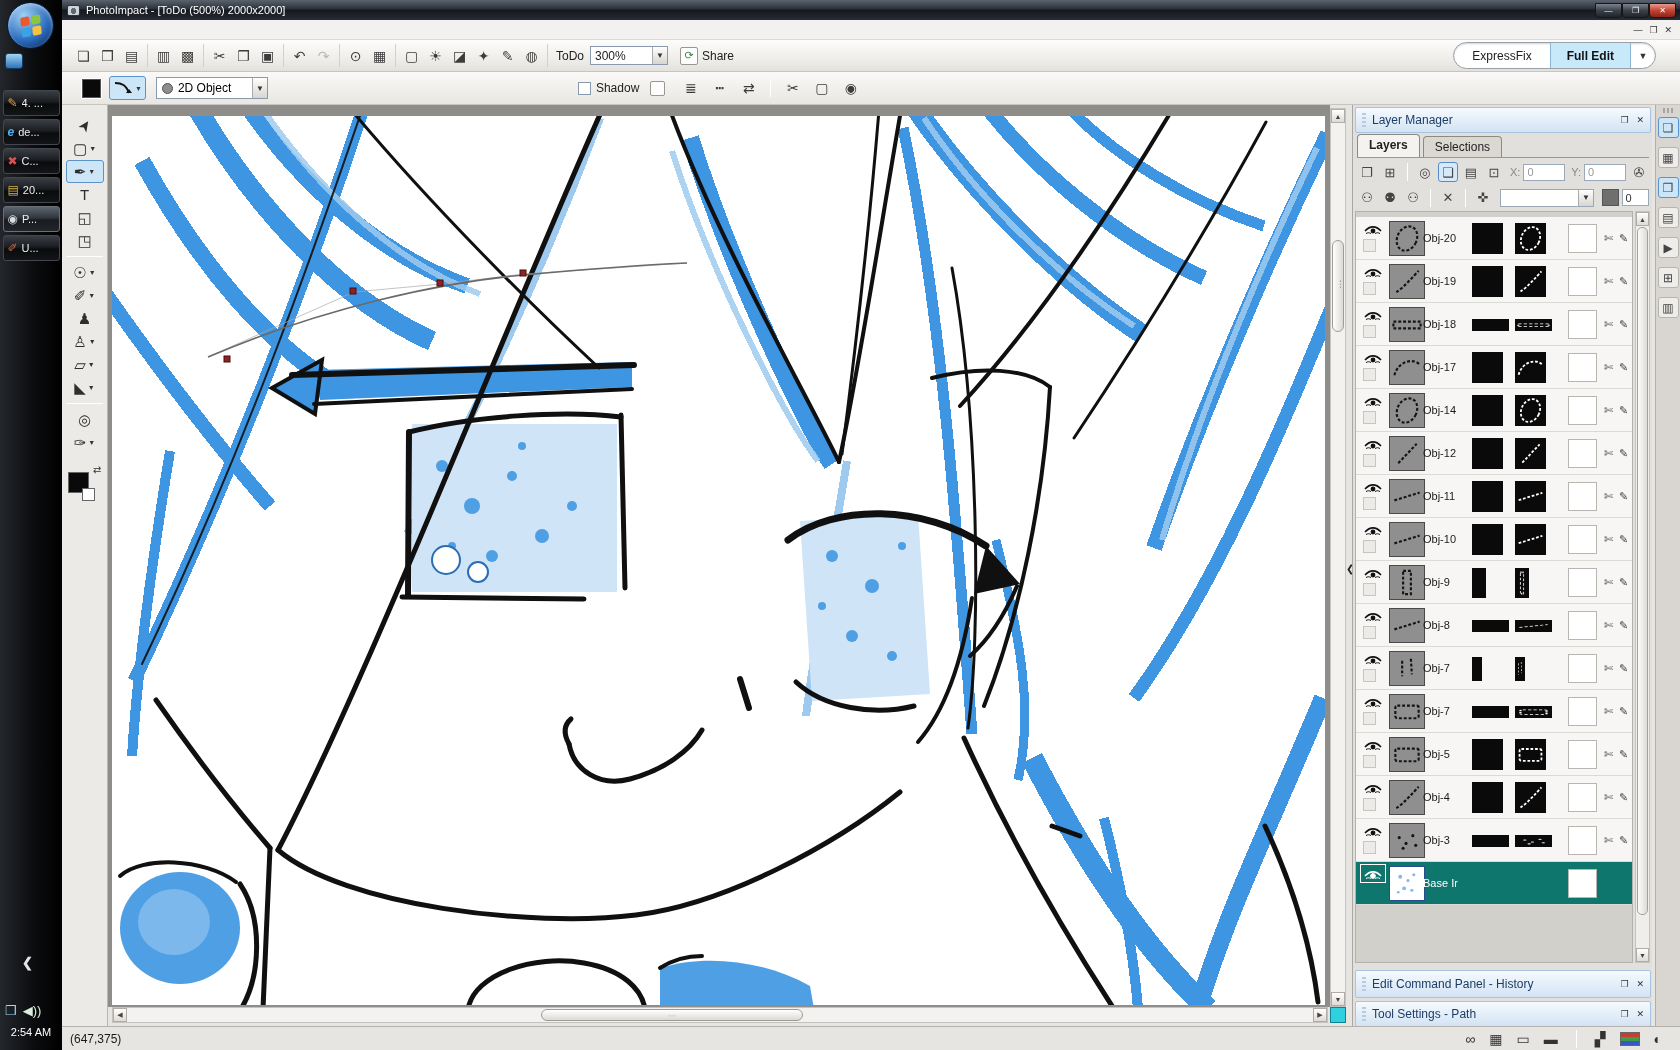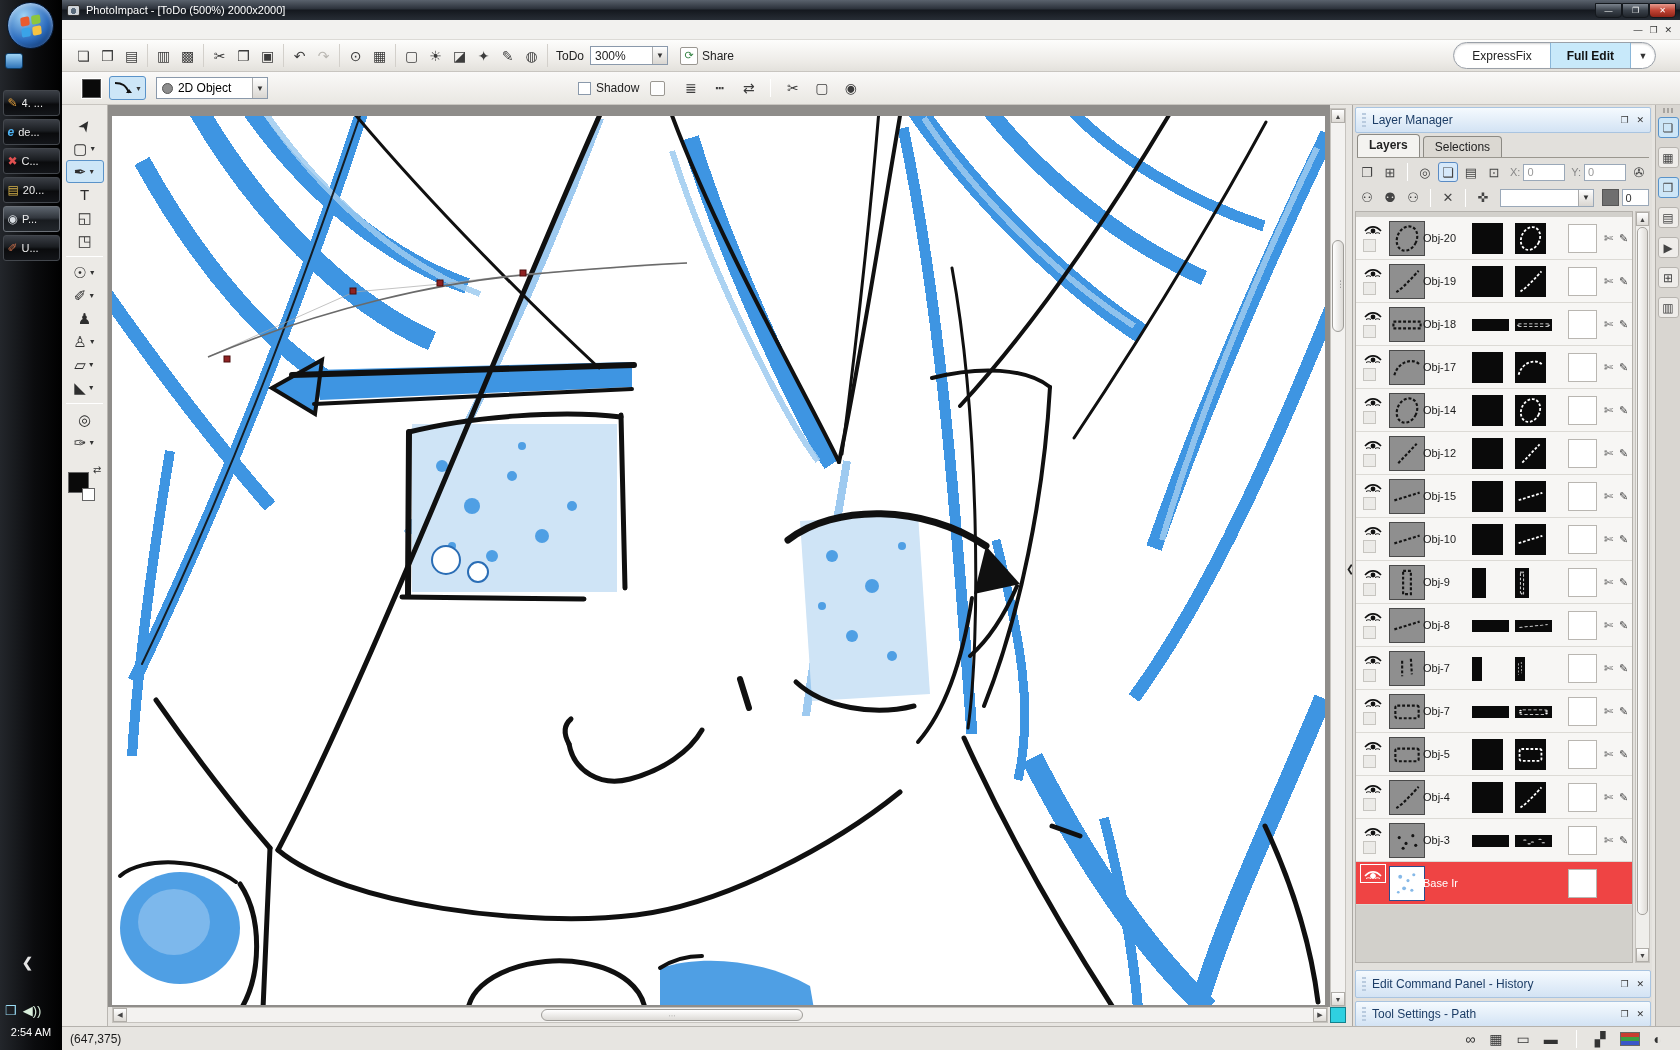--- a/index.html
+++ b/index.html
@@ -125,21 +125,21 @@
 .lm-btn{min-width:20px;height:20px;display:flex;align-items:center;justify-content:center;font-size:13px;color:#444}
 .lm-btn.selected{background:#D6E9FA;border:1px solid #5A8BC4;border-radius:3px}
 .lm-field{width:44px;height:17px;background:#fff;border:1px solid #9aa8b8;font-size:11px;color:#999;padding-left:3px;display:flex;align-items:center}
 .lm-lbl{font-size:11px;color:#888;margin-left:3px}
 #lm-combo{width:96px;height:18px;background:#fff;border:1px solid #9aa8b8;display:flex;margin-left:4px}
 #lm-combo .val{flex:1}
 #lm-swatch{width:17px;height:17px;background:#6F6F6F;border:1px solid #555;margin-left:5px}
 
 #layer-list{position:absolute;left:2px;top:106px;width:278px;height:752px;background:#D2D0CB;border:1px solid #b4b1ac;overflow:hidden;padding-top:5px}
 .layer-row{position:relative;height:43px;background:#F7F6F4;border-bottom:1px solid #DCDAD5}
-.layer-row.selected{background:#ef4444}
+.layer-row.selected{background:#0f766e}
 .lr-eyecol{position:absolute;left:7px;top:5px;width:22px}
 .lr-eyewrap{display:block;width:20px;height:13px}
 .selected .lr-eyewrap{outline:1px solid #fff;outline-offset:2px}
 .selected .lr-eye path,.selected .lr-eye circle{stroke:#fff!important}
 .selected .lr-eye circle{fill:#fff!important}
 .lr-eyebox{display:block;width:13px;height:13px;background:#ECEBE8;border:1px solid #c7c5c0;margin-top:4px}
 .selected .lr-eyebox{visibility:hidden}
 .lr-thumb{position:absolute;left:33px;top:4px;width:36px;height:35px;background:#8F8F8F;border:1px solid #4a4a4a}
 .selected .lr-thumb{background:#fff;border-color:#2a4c8c}
 .lr-thumb svg,.lr-mask svg{width:100%;height:100%;display:block}
@@ -763,21 +763,21 @@
       </span>
       <span class="lr-eyebox" data-name="mask-toggle-box"></span>
     </div>
     <div class="lr-thumb" data-name="object-thumbnail">
             <svg viewBox="0 0 34 34">
               <g fill="none" stroke="#141414" stroke-width="2.2" stroke-dasharray="3 2">
                 <path d="M4 21 L30 13"></path>
               </g>
             </svg>
           </div>
-    <span class="lr-name" data-name="layer-name">Obj-15</span>
+    <span class="lr-name" data-name="layer-name">Obj-11</span>
     <div class="lr-black asp-square" data-name="fill-thumbnail"></div>
     <div class="lr-mask asp-square" data-name="mask-thumbnail">
             <svg viewBox="0 0 34 34" preserveAspectRatio="none">
               <g fill="none" stroke="#fff" stroke-width="2" stroke-dasharray="3 2">
                 <path d="M4 21 L30 13"></path>
               </g>
             </svg>
           </div>
     <div class="lr-white" data-name="preview-thumbnail"></div>
     <span class="lr-ic lr-ic1" data-name="trim-icon">✄</span>

